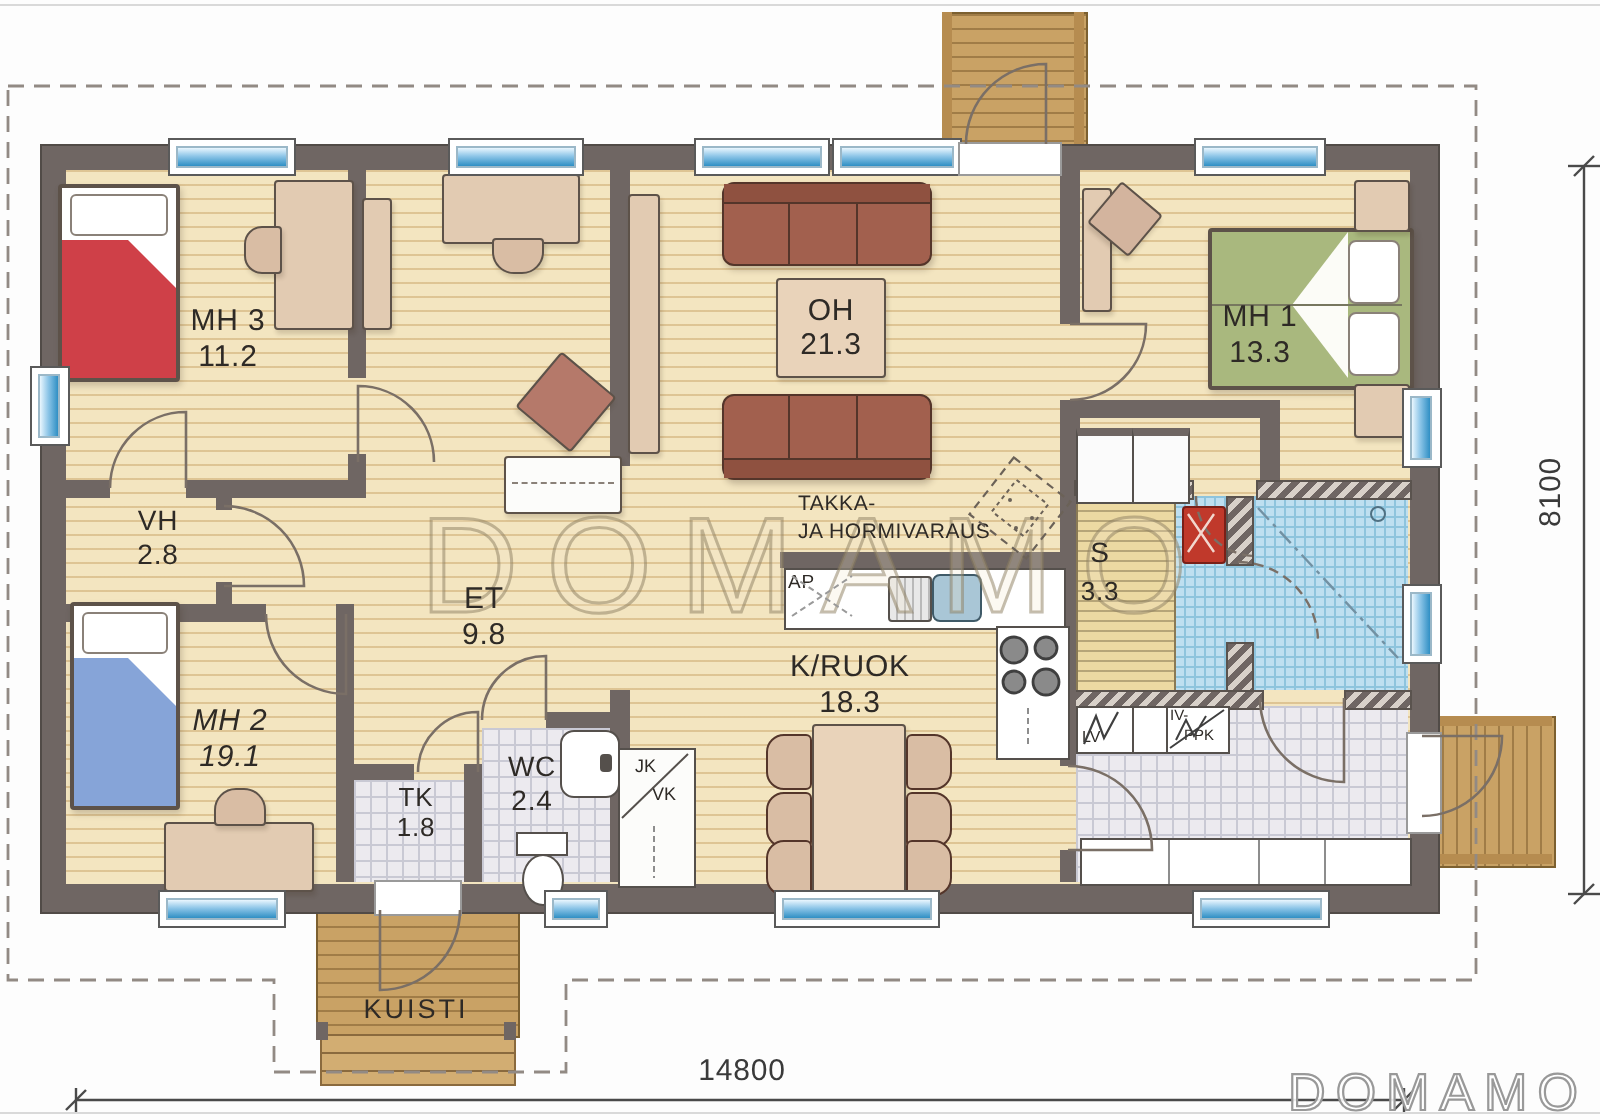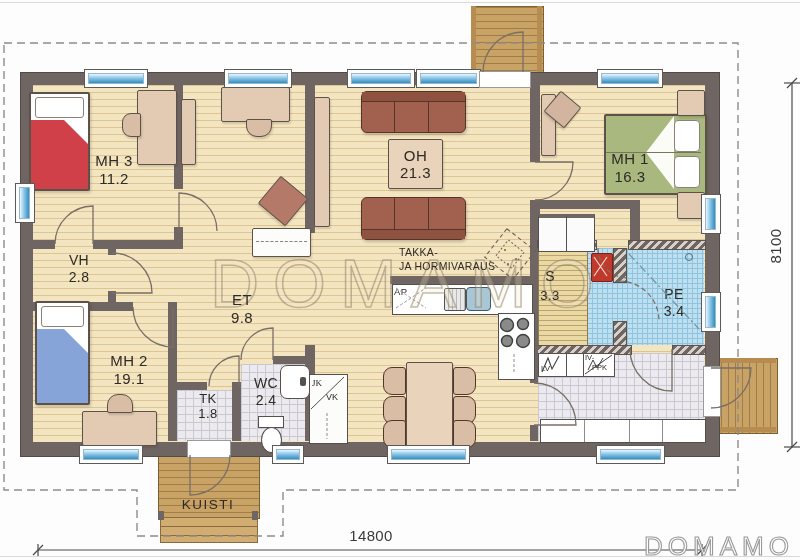--- a/index.html
+++ b/index.html
@@ -150,31 +150,31 @@
   
   .lbl{position:absolute;z-index:15;color:#2e2a26;text-align:center;line-height:1.18;letter-spacing:.4px;
        font-size:15px;font-weight:400;} .xs{font-size:10.5px;letter-spacing:.3px;text-align:left;line-height:1.3;}
   .tiny{font-size:9px;letter-spacing:0;} .micro{font-size:7.5px;letter-spacing:0;}
   .l-mh3{left:84px;top:152px;width:60px;}
   .l-tyoh{left:204px;top:138px;width:80px;}
   .l-mh1{left:600px;top:150px;width:60px;z-index:16;}
   .l-vh{left:55px;top:252px;width:48px;font-size:14px;}
   .l-et{left:218px;top:291px;width:48px;}
   .l-kruok{left:389px;top:325px;width:72px;}
-  .l-mh2{left:99px;top:352px;width:60px;}
+  .l-mh2{left:85px;top:352px;width:60px;font-style:italic;}
   .l-tk{left:186px;top:391px;width:44px;font-size:13px;}
   .l-wc{left:242px;top:375px;width:48px;font-size:14px;z-index:16;}
   .l-s{left:538px;top:268px;width:24px;font-size:14px;z-index:16;}
   .l-s2{left:534px;top:288px;width:32px;font-size:13px;z-index:16;}
   .l-pe{left:646px;top:286px;width:56px;font-size:14px;}
   .l-khh{left:572px;top:381px;width:56px;}
   .l-kuisti{left:160px;top:497px;width:96px;font-size:13.5px;letter-spacing:1.5px;z-index:16;}
   .l-takka{left:399px;top:246px;width:112px;}
   .l-ap{left:394px;top:286px;width:24px;font-size:9.5px;text-align:left;z-index:16;}
-  .l-jk{left:312px;top:378px;width:16px;z-index:16;text-align:left;font-family:Liberation Serif, serif;}
+  .l-jk{left:312px;top:378px;width:16px;z-index:16;text-align:right;}
   .l-vk{left:326px;top:392px;width:16px;z-index:16;text-align:left;}
   .l-lv{left:541px;top:364px;width:16px;font-size:8px;z-index:16;text-align:left;}
   .l-iv{left:585px;top:354px;width:16px;z-index:16;text-align:left;}
   .l-ppk{left:592px;top:364px;width:20px;z-index:16;text-align:left;}
   .l-dimw{left:336px;top:527px;width:70px;font-size:15px;color:#3a3a3a;z-index:25;}
   .l-dimh{left:745px;top:238px;width:60px;height:16px;font-size:15px;color:#3a3a3a;z-index:25;transform:rotate(-90deg);}
 
   
   .wm-center{position:absolute;left:210px;top:244px;width:380px;z-index:12;text-align:center;
              font-size:68px;font-weight:400;letter-spacing:14px;
@@ -352,51 +352,51 @@
   <div class="doorgap dg-top"></div>
   <div class="doorgap dg-kuisti"></div>
   <div class="doorgap dg-right"></div>
 
   <div class="lbl l-mh3">
     <div>MH 3</div>
     <div>11.2</div>
   </div>
   <div class="lbl l-mh1">
     <div>MH 1</div>
-    <div>16.3</div>
+    <div>13.3</div>
   </div>
   <div class="lbl l-vh">
     <div>VH</div>
     <div>2.8</div>
   </div>
   <div class="lbl l-et">
     <div>ET</div>
     <div>9.8</div>
   </div>
+  <div class="lbl l-kruok">
+    <div>K/RUOK</div>
+    <div>18.3</div>
+  </div>
   <div class="lbl l-mh2">
     <div>MH 2</div>
     <div>19.1</div>
   </div>
   <div class="lbl l-tk">
     <div>TK</div>
     <div>1.8</div>
   </div>
   <div class="lbl l-wc">
     <div>WC</div>
     <div>2.4</div>
   </div>
   <div class="lbl l-s">
     <div>S</div>
   </div>
   <div class="lbl l-s2">
     <div>3.3</div>
-  </div>
-  <div class="lbl l-pe">
-    <div>PE</div>
-    <div>3.4</div>
   </div>
   <div class="lbl l-kuisti">
     <div>KUISTI</div>
   </div>
   <div class="lbl xs l-takka">
     <div>TAKKA-</div>
     <div>JA HORMIVARAUS</div>
   </div>
   <div class="lbl l-ap">AP</div>
   <div class="lbl tiny l-jk">JK</div>

